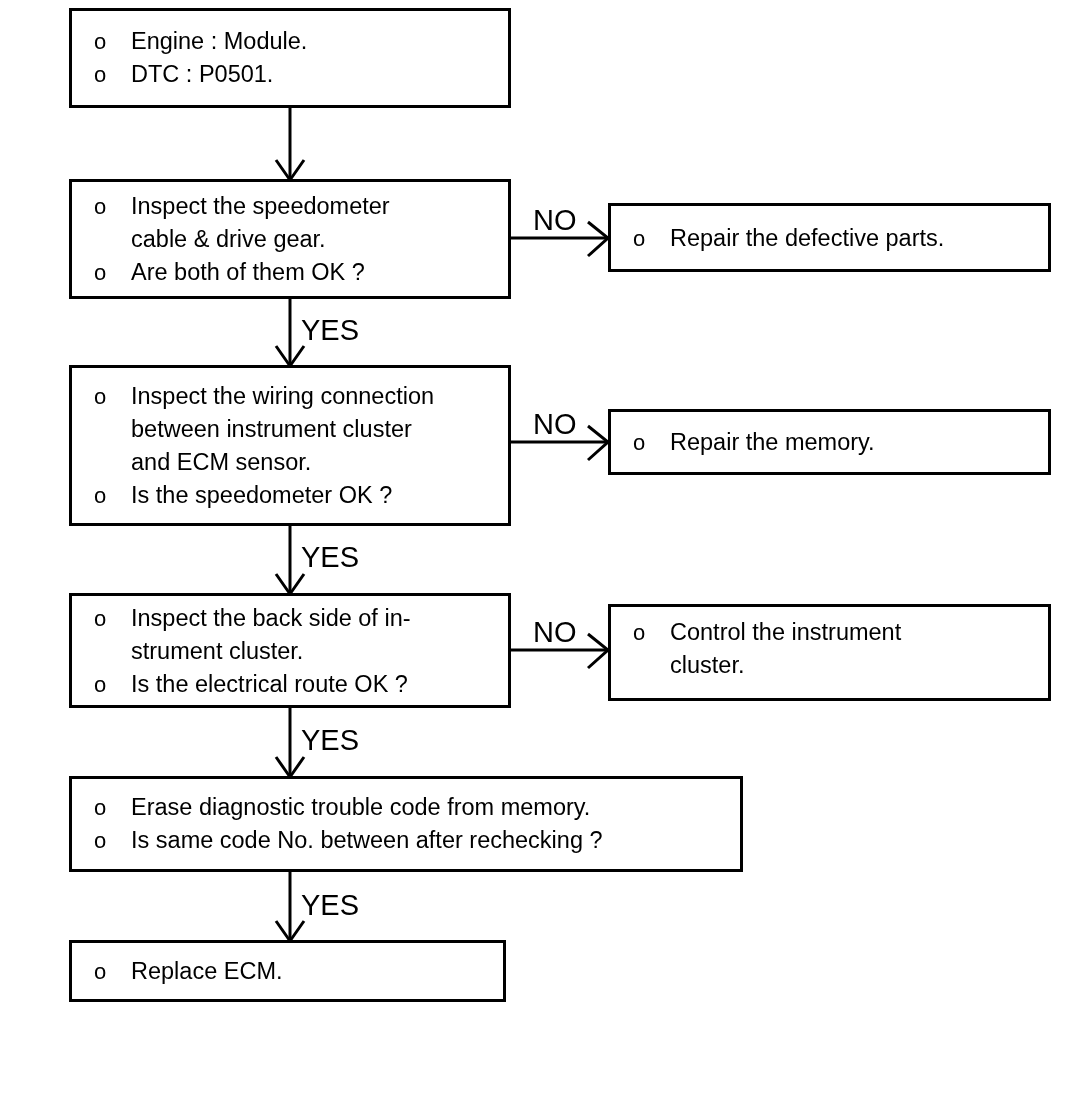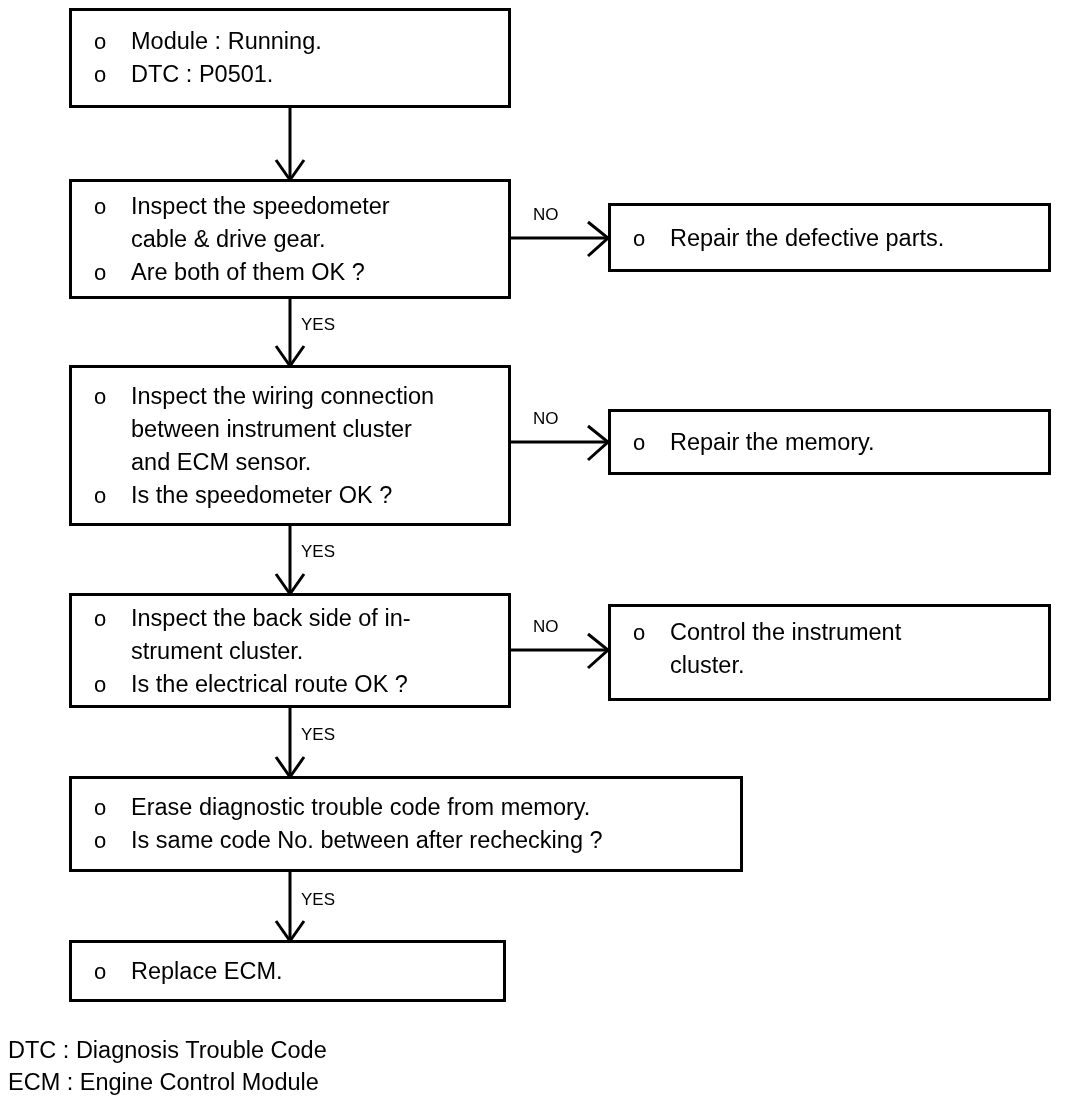--- a/index.html
+++ b/index.html
@@ -42,21 +42,21 @@
     font-family: "Liberation Sans", sans-serif;
   }
   .bullet-text {
     flex: 1 1 auto;
     font-size: 23.5px;
     line-height: 33px;
     white-space: pre-line;
   }
   .edge-label {
     position: absolute;
-    font-size: 17px;
+    font-size: 29px;
     line-height: 1;
     white-space: nowrap;
   }
   .legend {
     position: absolute;
     font-size: 23.5px;
     line-height: 32px;
     white-space: pre-line;
   }
   svg.connectors {
@@ -99,21 +99,21 @@
 
       <line x1="511" y1="650" x2="606" y2="650"></line>
       <polyline points="588,634 608,650 588,668" stroke-width="3"></polyline>
     </g>
   </svg>
 
   <div class="box" style="left:69px; top:8px; width:442px; height:100px;">
     <div class="box-inner">
       <div class="bullet-row">
         <span class="bullet-mark">o</span>
-        <span class="bullet-text">Module : Running.</span>
+        <span class="bullet-text">Engine : Module.</span>
       </div>
       <div class="bullet-row">
         <span class="bullet-mark">o</span>
         <span class="bullet-text">DTC : P0501.</span>
       </div>
     </div>
   </div>
 
   <div class="box" style="left:69px; top:179px; width:442px; height:120px;">
     <div class="box-inner">
@@ -210,16 +210,14 @@
 
   <div class="edge-label" style="left:533px; top:206px;">NO</div>
   <div class="edge-label" style="left:533px; top:410px;">NO</div>
   <div class="edge-label" style="left:533px; top:618px;">NO</div>
 
   <div class="edge-label" style="left:301px; top:316px;">YES</div>
   <div class="edge-label" style="left:301px; top:543px;">YES</div>
   <div class="edge-label" style="left:301px; top:726px;">YES</div>
   <div class="edge-label" style="left:301px; top:891px;">YES</div>
 
-  <div class="legend" style="left:8px; top:1034px;">DTC : Diagnosis Trouble Code
-ECM : Engine Control Module</div>
 
 </div>
 
 </body></html>

